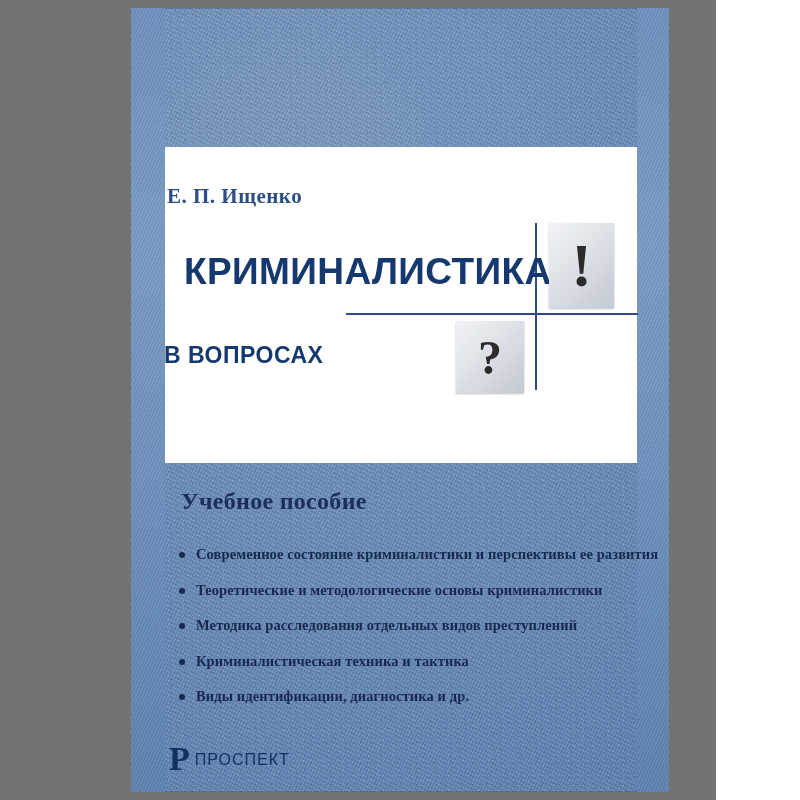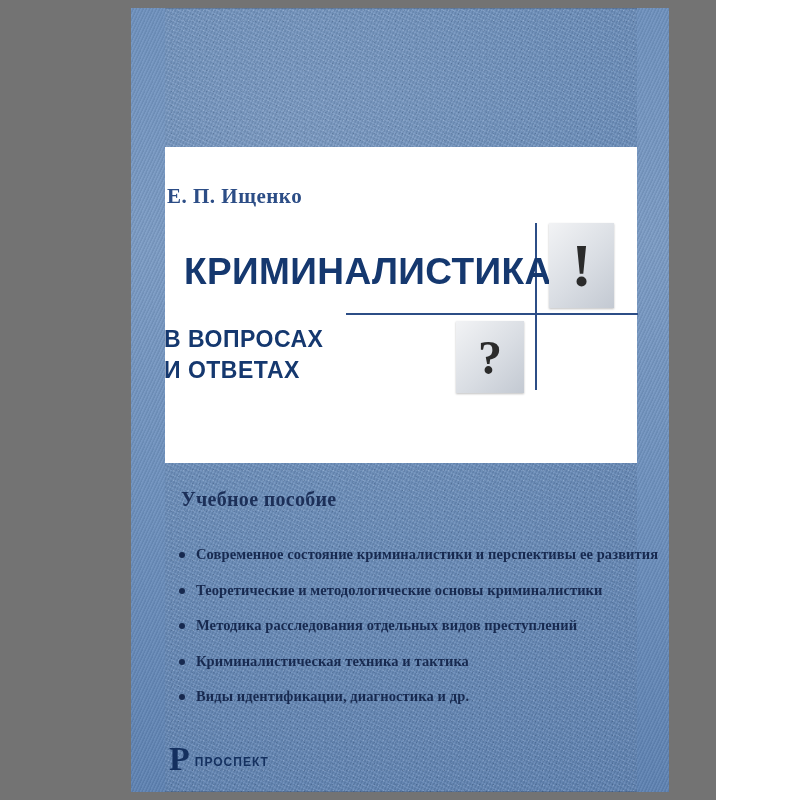--- a/index.html
+++ b/index.html
@@ -111,21 +111,21 @@
     font-weight: bold;
     color: #15386f;
     letter-spacing: 0.4px;
     white-space: nowrap;
     margin-left: 20px;
   }
 
   .subtitle {
     position: absolute;
     left: 33px;
-    top: 316px;
+    top: 332px;
     font-family: "Liberation Sans", sans-serif;
     font-size: 23px;
     font-weight: bold;
     color: #15386f;
     line-height: 31px;
     letter-spacing: 0.5px;
   }
 
   
   .rule-v {
@@ -178,21 +178,21 @@
     top: 455px;
     width: 538px;
     height: 329px;
   }
 
   .manual-label {
     position: absolute;
     left: 50px;
     top: 25px;
     font-family: "Liberation Serif", serif;
-    font-size: 20px;
+    font-size: 24px;
     font-weight: bold;
     color: #1c2f58;
     letter-spacing: 0.3px;
   }
 
   .bullet-list {
     position: absolute;
     left: 47px;
     top: 68px;
     width: 460px;
@@ -234,22 +234,22 @@
   }
   .publisher .mark {
     font-family: "Liberation Serif", serif;
     font-size: 34px;
     font-weight: bold;
     color: #14305f;
     line-height: 26px;
   }
   .publisher .name {
     font-family: "Liberation Sans", sans-serif;
-    font-size: 12px;
-    font-weight: bold;
+    font-size: 16px;
+    font-weight: normal;
     color: #14305f;
     letter-spacing: 1px;
     padding-bottom: 3px;
   }
 </style>
 </head>
 <body>
 
 <div class="page">
   <div class="cover">
@@ -264,21 +264,20 @@
     <div class="rule-v"></div>
     <div class="rule-h"></div>
 
     <div class="title-main">КРИМИНАЛИСТИКА</div>
 
     <div class="mark-box mark-excl">!</div>
     <div class="mark-box mark-quest">?</div>
 
     <div class="subtitle">
       <div>В ВОПРОСАХ</div>
-      <div>И ОТВЕТАХ</div>
     </div>
 
     <div class="bottom-block">
       <div class="manual-label">Учебное пособие</div>
 
       <ul class="bullet-list">
         <li>Современное состояние криминалистики и перспективы ее развития</li>
         <li>Теоретические и методологические основы криминалистики</li>
         <li>Методика расследования отдельных видов преступлений</li>
         <li>Криминалистическая техника и тактика</li>

